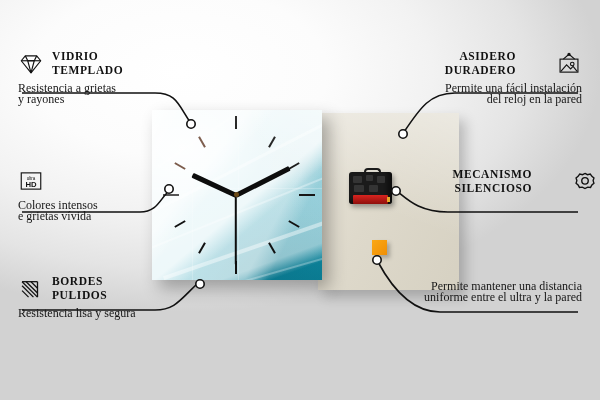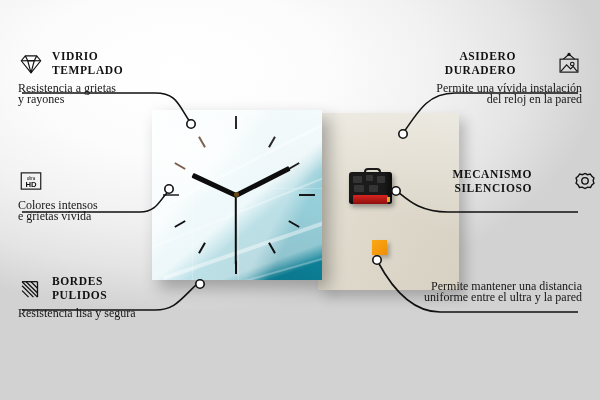--- a/index.html
+++ b/index.html
@@ -219,21 +219,21 @@
             <g fill="none" stroke="#111" stroke-width="1.4">
           <rect x="5" y="10" width="22" height="16"></rect>
           <path d="M16 4 L9 10 M16 4 L23 10"></path>
           <circle cx="16" cy="4" r="1.3"></circle>
           <circle cx="20" cy="16" r="2.2"></circle>
           <path d="M6 25 L13 17 L18 22 L21 19 L26 25"></path>
         </g>
           </svg>
       </span>
     </div>
-    <div class="feat-desc">Permite una vívida instalación
+    <div class="feat-desc">Permite una fácil instalación
 del reloj en la pared</div>
   </div>
 
   <div class="feature right" style="left:416px;top:168px;width:182px;">
     <div class="feat-head">
       <span class="feat-title"><span>MECANISMO</span><br><span>SILENCIOSO</span></span>
       <span class="ico">
         <svg viewBox="0 0 32 32">
             <g fill="none" stroke="#111" stroke-width="1.7">
           <path d="M16 5.5 L19 7 L22.5 6.2 L24.5 9 L27 11 L26 14.3 L27 17.5 L24.5 19.6 L22.8 22.7 L19.3 22.3 L16 24 L12.7 22.3 L9.2 22.7 L7.5 19.6 L5 17.5 L6 14.3 L5 11 L7.5 9 L9.5 6.2 L13 7 Z"></path>

